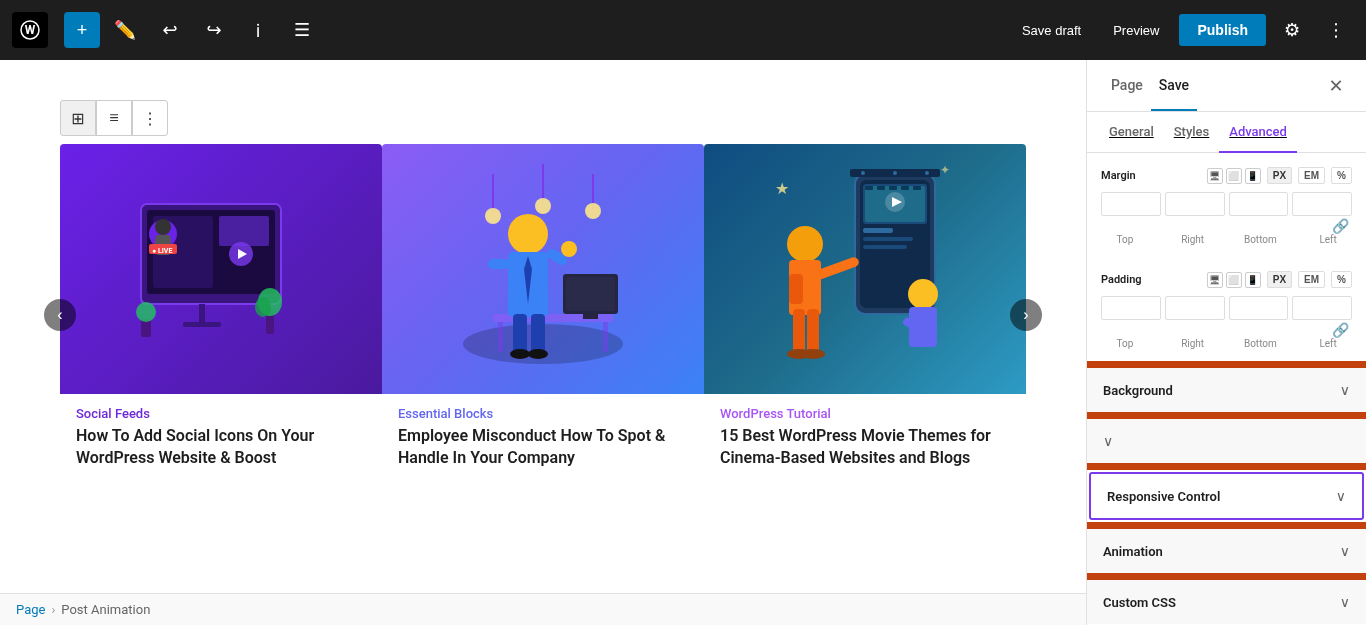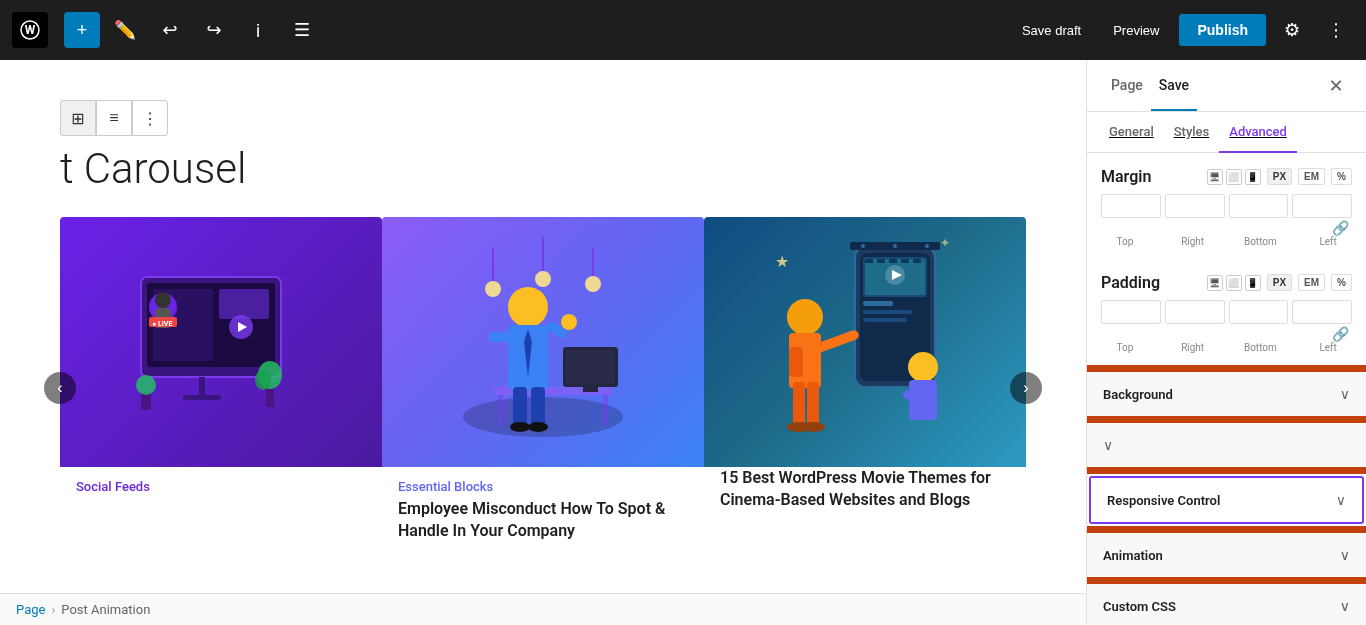--- a/index.html
+++ b/index.html
@@ -301,21 +301,21 @@
     .spacing-section {
       padding: 14px 14px 6px;
     }
     .spacing-label-row {
       display: flex;
       align-items: center;
       gap: 6px;
       margin-bottom: 8px;
     }
     .spacing-label {
-      font-size: 16px;
+      font-size: 11px;
       font-weight: 600;
       color: #1e1e1e;
       flex: 1;
     }
     .unit-btn {
       font-size: 10px;
       font-weight: 700;
       padding: 2px 5px;
       border: 1px solid #ddd;
       background: #fff;
@@ -466,21 +466,20 @@
           <span>⊞</span>
         </button>
         <button class="block-tb-btn">
           <span>≡</span>
         </button>
         <button class="block-tb-btn">
           <span>⋮</span>
         </button>
       </div>
 
-      <h1 class="page-title">t Carousel</h1>
 
       <div class="carousel-container">
         <button class="carousel-nav prev">
           <span>‹</span>
         </button>
         <button class="carousel-nav next">
           <span>›</span>
         </button>
         <div class="carousel-inner">
 
@@ -510,20 +509,21 @@
 
                   <rect x="155" y="165" width="8" height="25" rx="2" fill="#4a1580"></rect>
                   <ellipse cx="159" cy="158" rx="12" ry="14" fill="#22c55e" opacity="0.8"></ellipse>
                   <ellipse cx="152" cy="163" rx="8" ry="10" fill="#16a34a" opacity="0.8"></ellipse>
                   <rect x="30" y="175" width="10" height="18" rx="2" fill="#4a1580"></rect>
                   <ellipse cx="35" cy="168" rx="10" ry="10" fill="#22c55e" opacity="0.8"></ellipse>
                 </svg>
               </div>
             </div>
             <div class="card-category" style="color:#6d28d9;">Social Feeds</div>
+            <div class="card-title">How To Add Social Icons On Your WordPress Website &amp; Boost</div>
           </div>
 
           <div class="carousel-card">
             <div class="card-image">
               <div class="card2-bg">
                 <svg viewBox="0 0 220 250" style="width:100%;height:100%;position:absolute;top:0;left:0;" xmlns="http://www.w3.org/2000/svg">
 
                   <ellipse cx="110" cy="200" rx="80" ry="20" fill="rgba(0,0,0,0.2)"></ellipse>
 
                   <rect x="60" y="170" width="120" height="8" rx="2" fill="#8b5cf6" opacity="0.7"></rect>
@@ -605,20 +605,21 @@
                   <text x="20" y="50" font-size="16" fill="#fde68a" opacity="0.8">★</text>
                   <text x="185" y="30" font-size="12" fill="#fde68a" opacity="0.6">✦</text>
 
                   <rect x="95" y="25" width="90" height="8" rx="2" fill="#0f2a4a"></rect>
                   <circle cx="108" cy="29" r="2" fill="#2d6a9f"></circle>
                   <circle cx="140" cy="29" r="2" fill="#2d6a9f"></circle>
                   <circle cx="172" cy="29" r="2" fill="#2d6a9f"></circle>
                 </svg>
               </div>
             </div>
+            <div class="card-category" style="color:#a855f7;">WordPress Tutorial</div>
             <div class="card-title">15 Best WordPress Movie Themes for Cinema-Based Websites and Blogs</div>
           </div>
 
         </div>
       </div>
     </div>
 
     <div class="breadcrumb">
       <a class="breadcrumb-link">Page</a>
       <span class="breadcrumb-sep">›</span>

